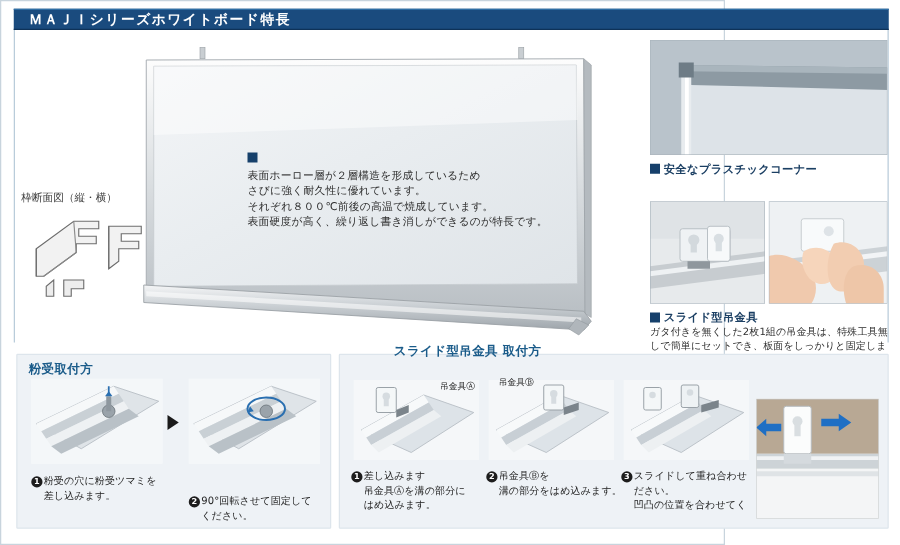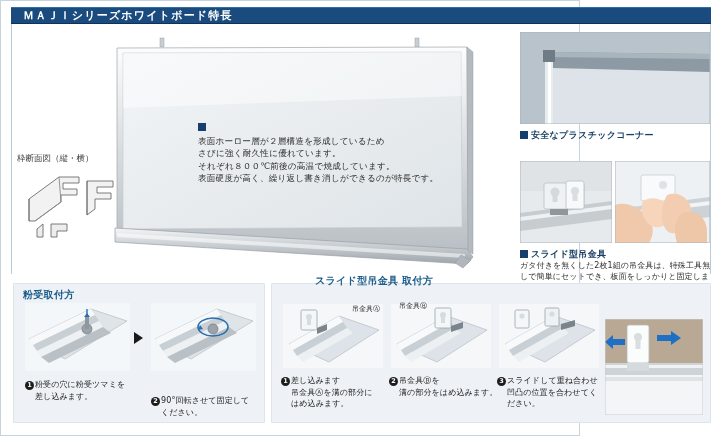--- a/index.html
+++ b/index.html
@@ -374,17 +374,17 @@
     <span class="num">1</span><span>差し込みます</span>
     <span class="step-indent">吊金具Ⓐを溝の部分に</span>
     <span class="step-indent">はめ込みます。</span>
   </div>
   <div class="step-text" style="left:388px;top:374px;width:112px;">
     <span class="num">2</span><span>吊金具Ⓑを</span>
     <span class="step-indent">溝の部分をはめ込みます。</span>
   </div>
   <div class="step-text" style="left:496px;top:374px;width:110px;">
     <span class="num">3</span><span>スライドして重ね合わせ</span>
+    <span class="step-indent">ださい。</span>
     <span class="step-indent">凹凸の位置を合わせてく</span>
-    <span class="step-indent">ださい。</span>
   </div>
 
 </div>
 
 </body></html>

